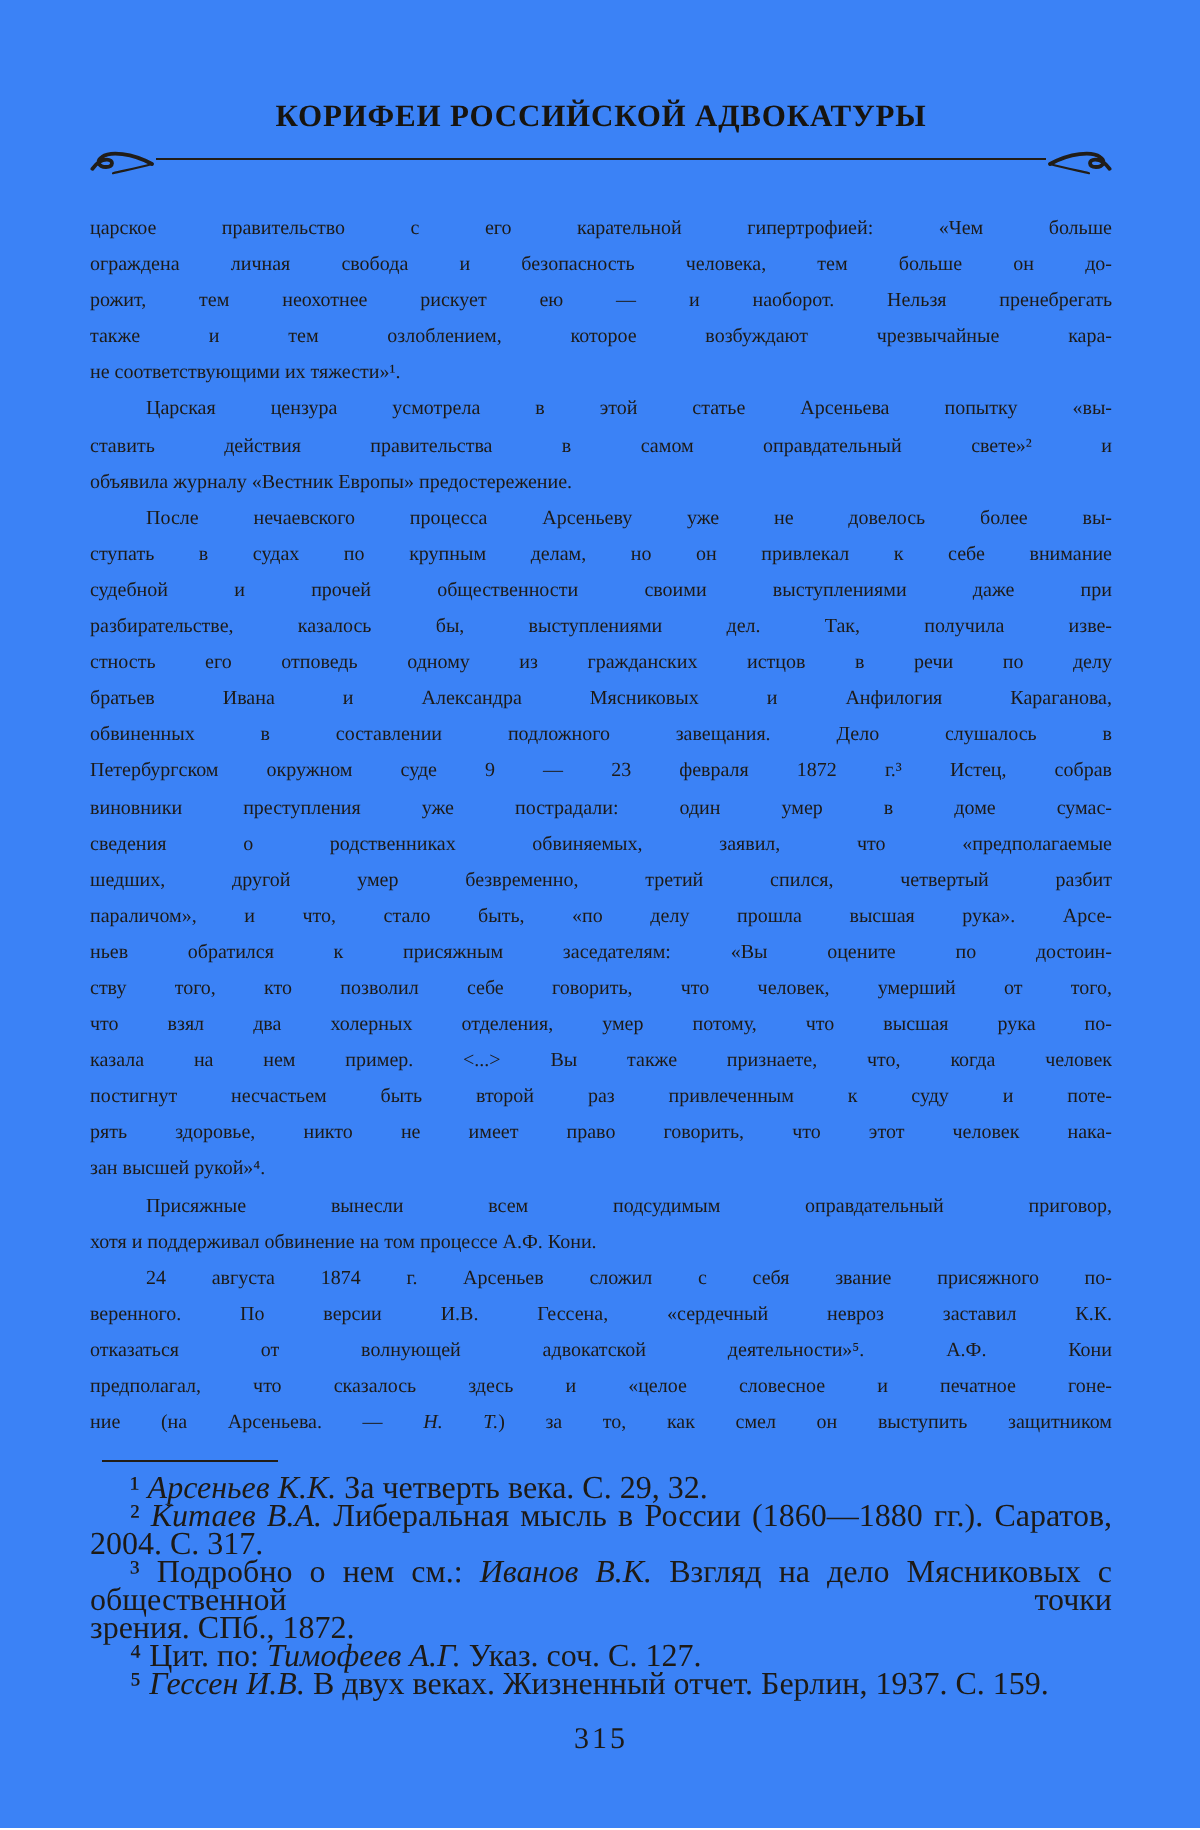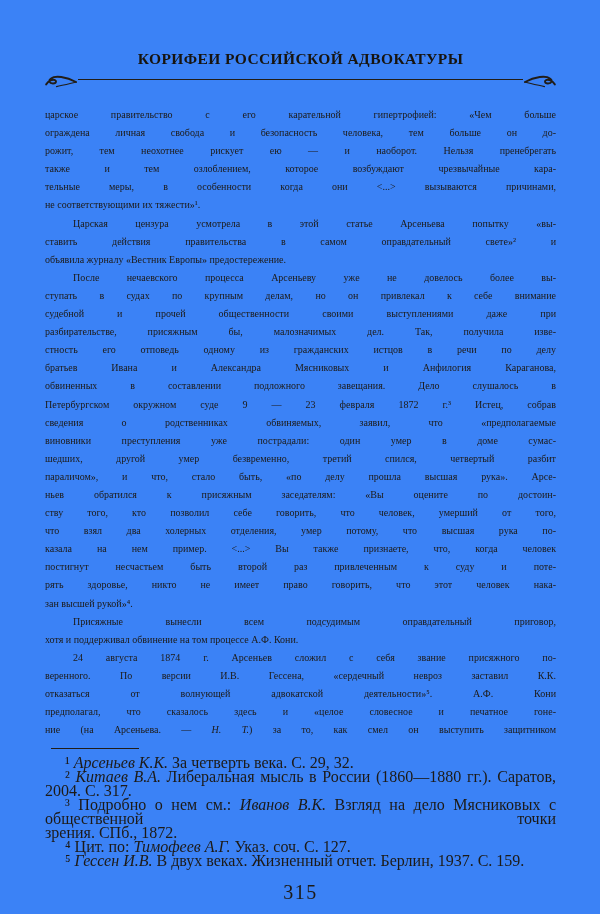--- a/index.html
+++ b/index.html
@@ -53,21 +53,21 @@
     margin: 9px 0 7px 6px;
   }
   .footnotes {
     font-size: 16px;
     line-height: 13.9px;
   }
   .footnotes .line.indent { text-indent: 20px; }
   .page-number {
     text-align: center;
     margin-top: 13px;
-    font-size: 20px;
+    font-size: 15px;
     letter-spacing: 1.5px;
   }
 </style>
 </head>
 <body>
 
 <div class="page">
 
   <header>
     <div class="header-title">КОРИФЕИ РОССИЙСКОЙ АДВОКАТУРЫ</div>
@@ -83,39 +83,38 @@
       </svg>
     </div>
   </header>
 
   <section class="body-text" id="body-container">
       <div>
         <div class="line">царское правительство с его карательной гипертрофией: «Чем больше</div>
         <div class="line">ограждена личная свобода и безопасность человека, тем больше он до-</div>
         <div class="line">рожит, тем неохотнее рискует ею — и наоборот. Нельзя пренебрегать</div>
         <div class="line">также и тем озлоблением, которое возбуждают чрезвычайные кара-</div>
-        <div class="line">тельные меры, в особенности когда они &lt;...&gt; вызываются причинами,</div>
         <div class="line last">не соответствующими их тяжести»¹.</div>
       </div>
       <div>
         <div class="line indent">Царская цензура усмотрела в этой статье Арсеньева попытку «вы-</div>
         <div class="line">ставить действия правительства в самом оправдательный свете»² и</div>
         <div class="line last">объявила журналу «Вестник Европы» предостережение.</div>
       </div>
       <div>
         <div class="line indent">После нечаевского процесса Арсеньеву уже не довелось более вы-</div>
         <div class="line">ступать в судах по крупным делам, но он привлекал к себе внимание</div>
         <div class="line">судебной и прочей общественности своими выступлениями даже при</div>
-        <div class="line">разбирательстве, присяжным бы, малозначимых дел. Так, получила изве-</div>
+        <div class="line">разбирательстве, казалось бы, выступлениями дел. Так, получила изве-</div>
         <div class="line">стность его отповедь одному из гражданских истцов в речи по делу</div>
         <div class="line">братьев Ивана и Александра Мясниковых и Анфилогия Караганова,</div>
         <div class="line">обвиненных в составлении подложного завещания. Дело слушалось в</div>
         <div class="line">Петербургском окружном суде 9 — 23 февраля 1872 г.³ Истец, собрав</div>
+        <div class="line">виновники преступления уже пострадали: один умер в доме сумас-</div>
         <div class="line">сведения о родственниках обвиняемых, заявил, что «предполагаемые</div>
-        <div class="line">виновники преступления уже пострадали: один умер в доме сумас-</div>
         <div class="line">шедших, другой умер безвременно, третий спился, четвертый разбит</div>
         <div class="line">параличом», и что, стало быть, «по делу прошла высшая рука». Арсе-</div>
         <div class="line">ньев обратился к присяжным заседателям: «Вы оцените по достоин-</div>
         <div class="line">ству того, кто позволил себе говорить, что человек, умерший от того,</div>
         <div class="line">что взял два холерных отделения, умер потому, что высшая рука по-</div>
         <div class="line">казала на нем пример. &lt;...&gt; Вы также признаете, что, когда человек</div>
         <div class="line">постигнут несчастьем быть второй раз привлеченным к суду и поте-</div>
         <div class="line">рять здоровье, никто не имеет право говорить, что этот человек нака-</div>
         <div class="line last">зан высшей рукой»⁴.</div>
       </div>

